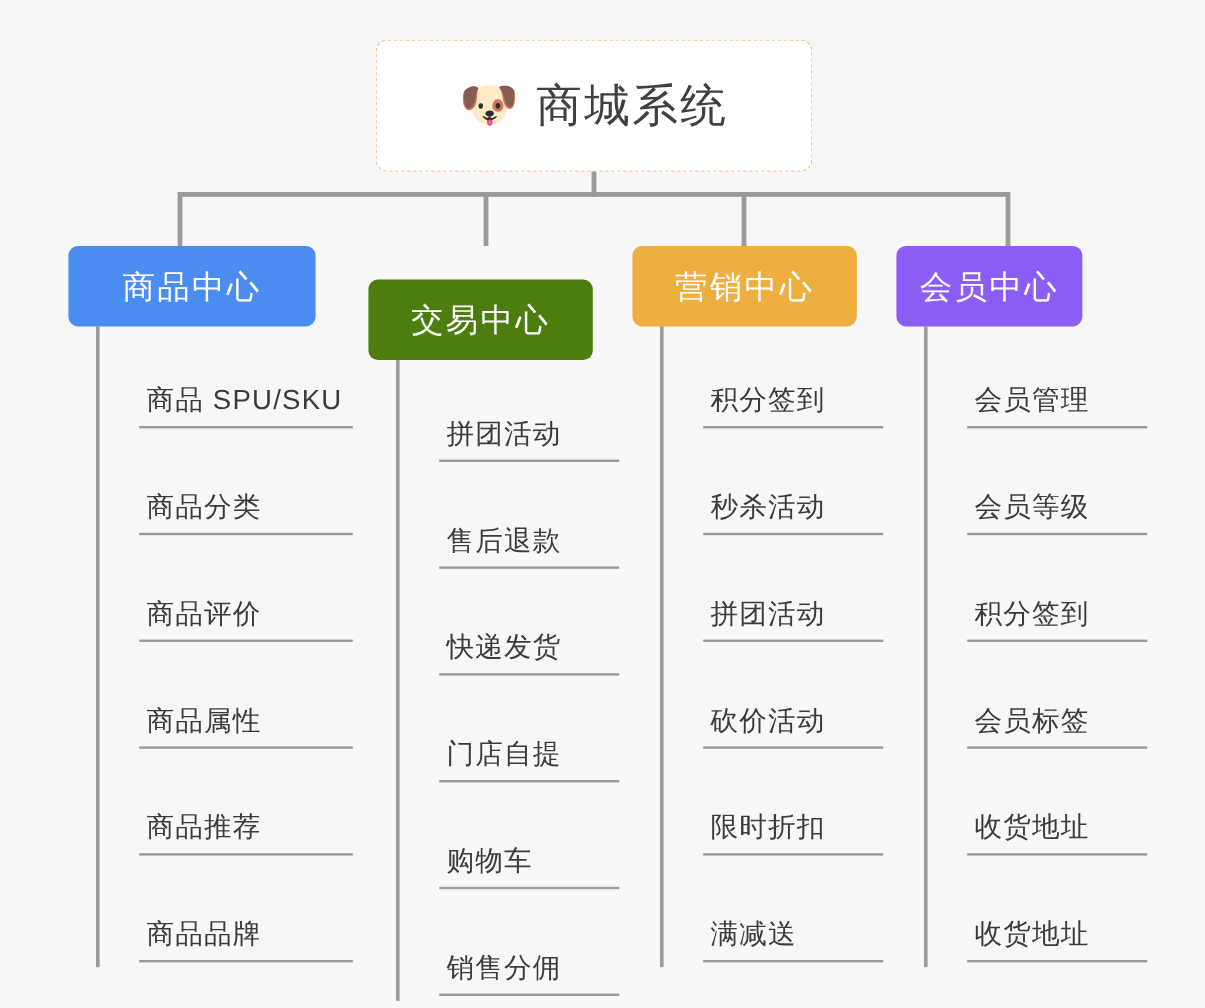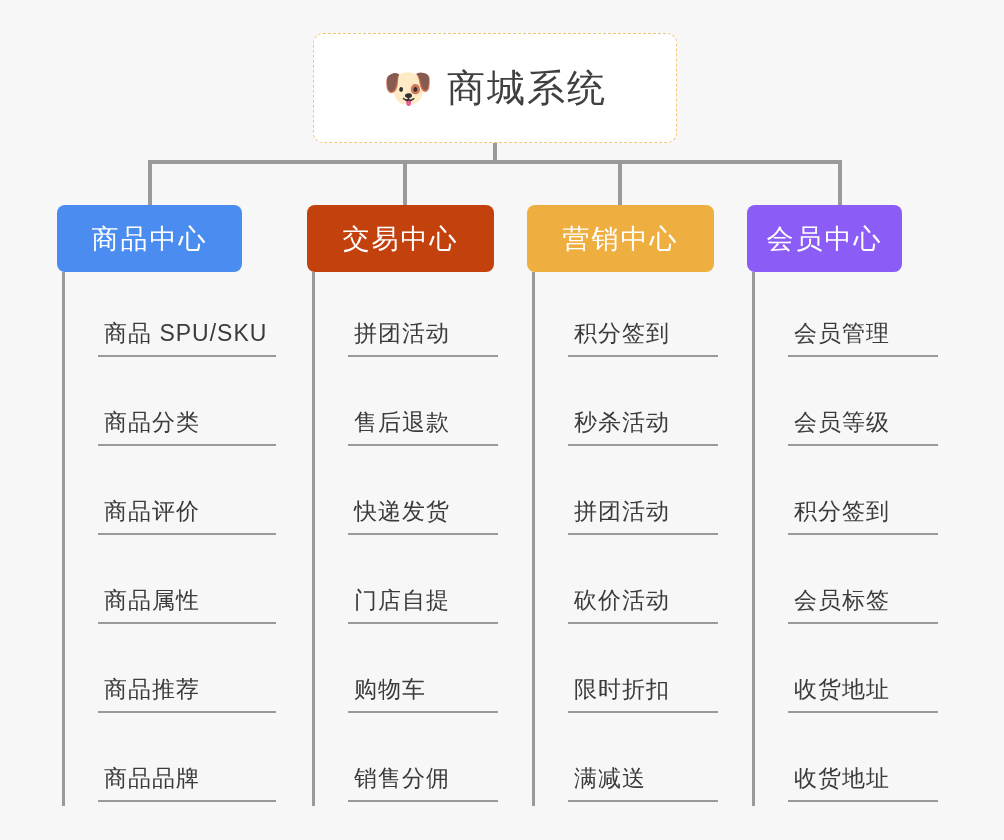--- a/index.html
+++ b/index.html
@@ -87,21 +87,21 @@
     justify-content: center;
     color: #ffffff;
     font-size: 27px;
     letter-spacing: 2px;
     white-space: nowrap;
   }
 
   
   .leaf-list {
     position: relative;
-    margin-left: 5px;
+    margin-left: 23px;
     padding-left: 0;
     border-left: 3px solid #9a9a9a;
   }
   .leaf-item {
     box-sizing: border-box;
     height: 89px;
     display: flex;
     align-items: flex-end;
     padding-left: 33px;
     padding-bottom: 4px;
@@ -136,21 +136,21 @@
 
   <div id="drops">
       <div class="conn conn-drop" style="left: 148px;"></div>
       <div class="conn conn-drop" style="left: 403px;"></div>
       <div class="conn conn-drop" style="left: 618px;"></div>
       <div class="conn conn-drop" style="left: 838px;"></div>
     </div>
 
   <div id="columns">
       <div class="column col-0" style="left: 57px;">
-        <div class="cat-header" style="background: rgb(74, 140, 240); width: 185px;">商品中心</div>
+        <div class="cat-header" style="background: rgb(74, 140, 240); width: 206px;">商品中心</div>
         <div class="leaf-list">
           <div class="leaf-item">
             <span class="leaf-label">商品 SPU/SKU</span>
           </div>
           <div class="leaf-item">
             <span class="leaf-label">商品分类</span>
           </div>
           <div class="leaf-item">
             <span class="leaf-label">商品评价</span>
           </div>
@@ -159,21 +159,21 @@
           </div>
           <div class="leaf-item">
             <span class="leaf-label">商品推荐</span>
           </div>
           <div class="leaf-item">
             <span class="leaf-label">商品品牌</span>
           </div>
         </div>
       </div>
       <div class="column col-1" style="left: 307px;">
-        <div class="cat-header" style="background: #c2410c; width: 187px;">交易中心</div>
+        <div class="cat-header" style="background: #4d7c0f; width: 187px; margin-top: 28px;">交易中心</div>
         <div class="leaf-list">
           <div class="leaf-item">
             <span class="leaf-label">拼团活动</span>
           </div>
           <div class="leaf-item">
             <span class="leaf-label">售后退款</span>
           </div>
           <div class="leaf-item">
             <span class="leaf-label">快递发货</span>
           </div>

